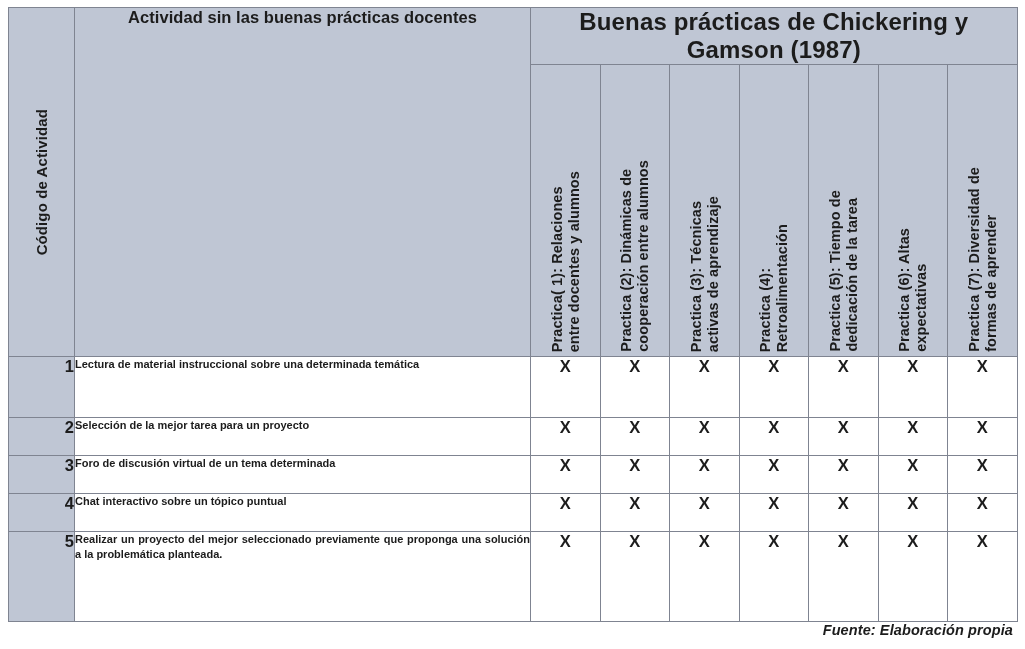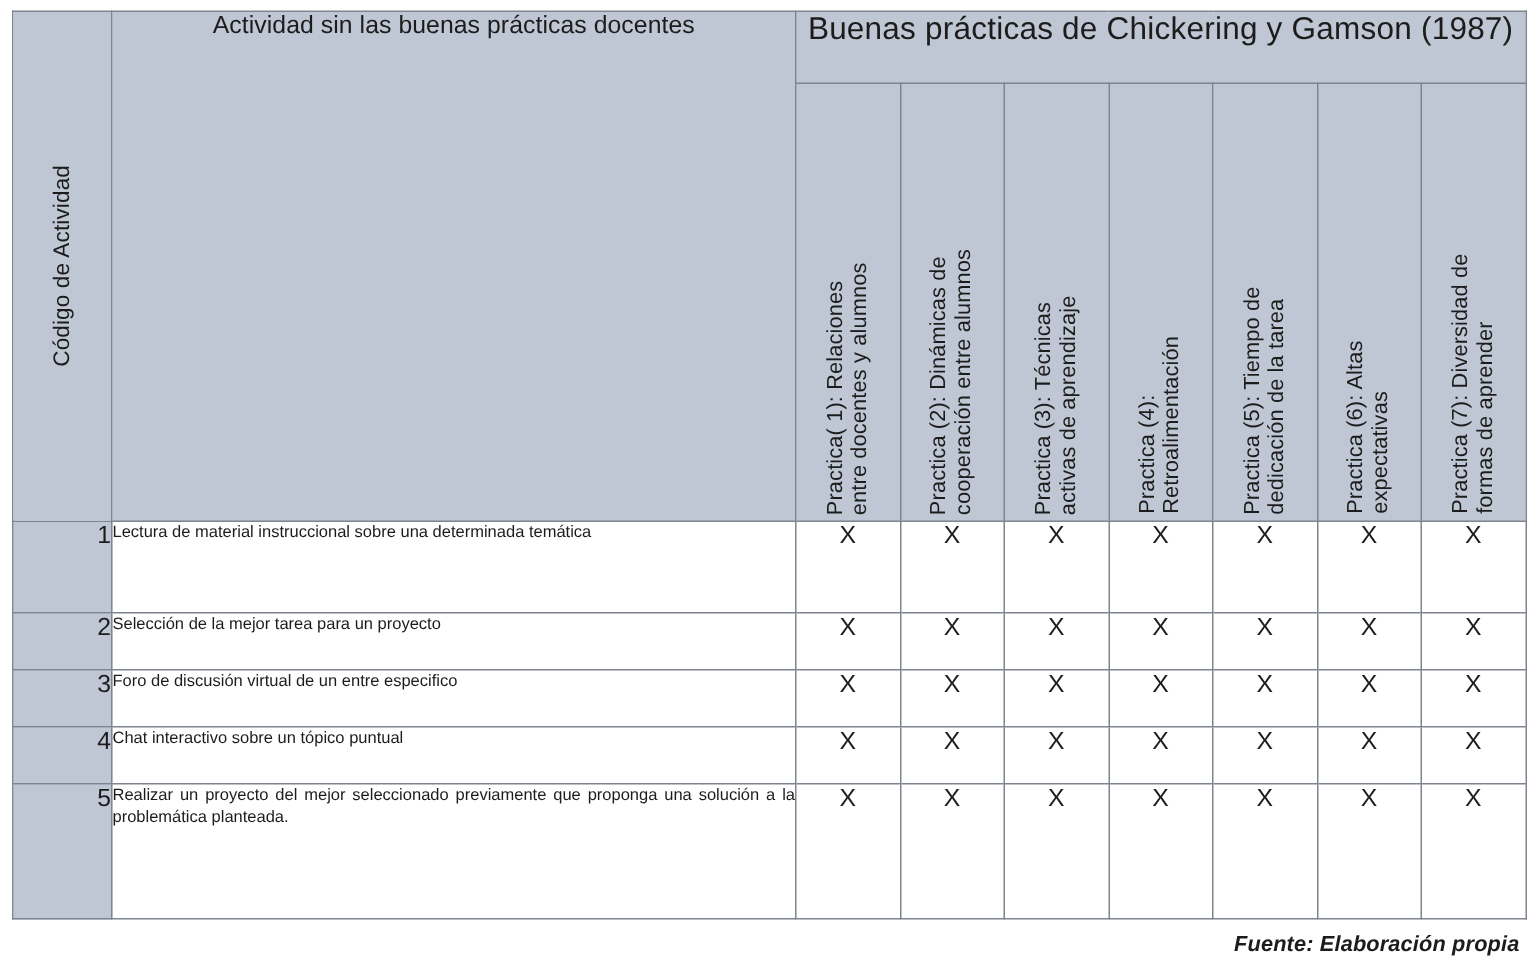--- a/index.html
+++ b/index.html
@@ -31,21 +31,21 @@
     width: 1009px;
     border-collapse: collapse;
     table-layout: fixed;
     background: #ffffff;
   }
 
   table.matrix td, table.matrix th {
     border: 1px solid #7f8491;
     padding: 0;
     vertical-align: top;
-    font-weight: normal;
+    font-weight: bold;
   }
 
   
   .hd {
     background: #bfc6d4;
   }
 
   
   col.c-code   { width: 66px; }
   col.c-act    { width: 456px; }
@@ -80,21 +80,21 @@
   .code-head .vert-txt {
     font-size: 15px;
     padding: 0;
   }
 
   
   .title-cell {
     height: 47px;
     text-align: center;
     vertical-align: middle;
-    font-size: 21px;
+    font-size: 24px;
     letter-spacing: 0.15px;
     padding: 0 6px;
   }
 
   
   .prac-head {
     height: 291px;
   }
 
   
@@ -250,21 +250,21 @@
         <td class="mark">X</td>
         <td class="mark">X</td>
         <td class="mark">X</td>
         <td class="mark">X</td>
         <td class="mark">X</td>
         <td class="mark">X</td>
       </tr>
 
       <tr class="r3">
         <td class="row-num">3</td>
-        <td class="row-desc">Foro de discusión virtual de un entre especifico</td>
+        <td class="row-desc">Foro de discusión virtual de un tema determinada</td>
         <td class="mark">X</td>
         <td class="mark">X</td>
         <td class="mark">X</td>
         <td class="mark">X</td>
         <td class="mark">X</td>
         <td class="mark">X</td>
         <td class="mark">X</td>
       </tr>
 
       <tr class="r4">

